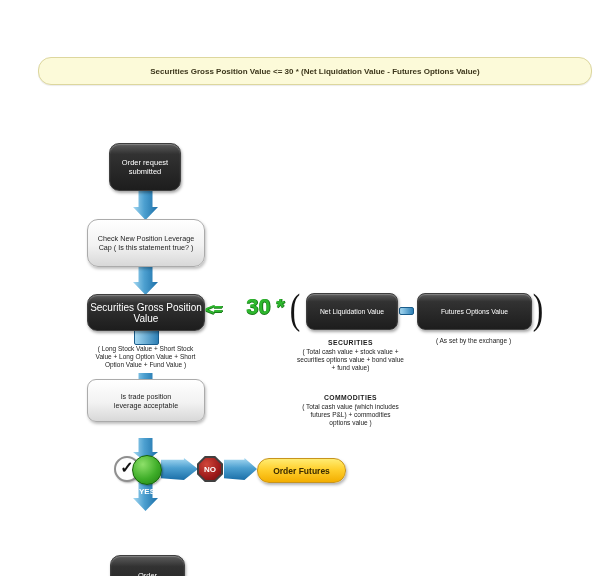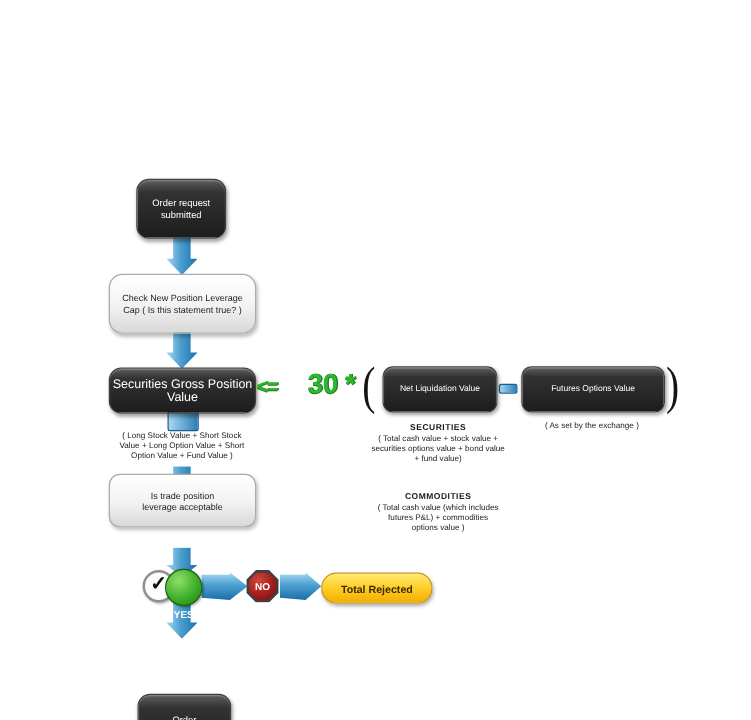--- a/index.html
+++ b/index.html
@@ -61,20 +61,23 @@
             border:1px solid #c7941d;box-shadow:1px 2px 3px rgba(0,0,0,0.3);
             display:flex;align-items:center;justify-content:center;}
   .rejected span{font-size:8.5px;font-weight:bold;color:#3a2b00;}
 </style>
 </head>
 <body>
 
 <div class="canvas">
 
 
+  <div class="banner">
+    <span>Securities Gross Position Value &lt;= 30 * (Net Liquidation Value - Futures Options Value)</span>
+  </div>
 
 
   <div class="node dark" style="left:109px;top:143px;width:70px;height:46px;font-size:7.5px;">Order request
 submitted</div>
 
   <div class="arrow-down" style="left:133px;top:189px;width:25px;height:31px;"></div>
 
   <div class="node light" style="left:87px;top:219px;width:116px;height:46px;font-size:7.2px;border-radius:11px;">Check New Position Leverage
 Cap ( Is this statement true? )</div>
 
@@ -133,21 +136,21 @@
 
   <div class="oct-outer">
     <div class="oct-inner">
       <span>NO</span>
     </div>
   </div>
 
   <div class="arrow-right" style="left:224px;top:458px;width:33px;height:22px;"></div>
 
   <div class="rejected">
-    <span>Total Rejected</span>
+    <span>Order Futures</span>
   </div>
 
   <div class="arrow-down" style="left:133px;top:480px;width:25px;height:31px;"></div>
 
   <div class="node dark" style="left:110px;top:510px;width:73px;height:48px;font-size:7.5px;margin-top:45px;">Order
 Accepted</div>
 
 </div>
 
 </body></html>

